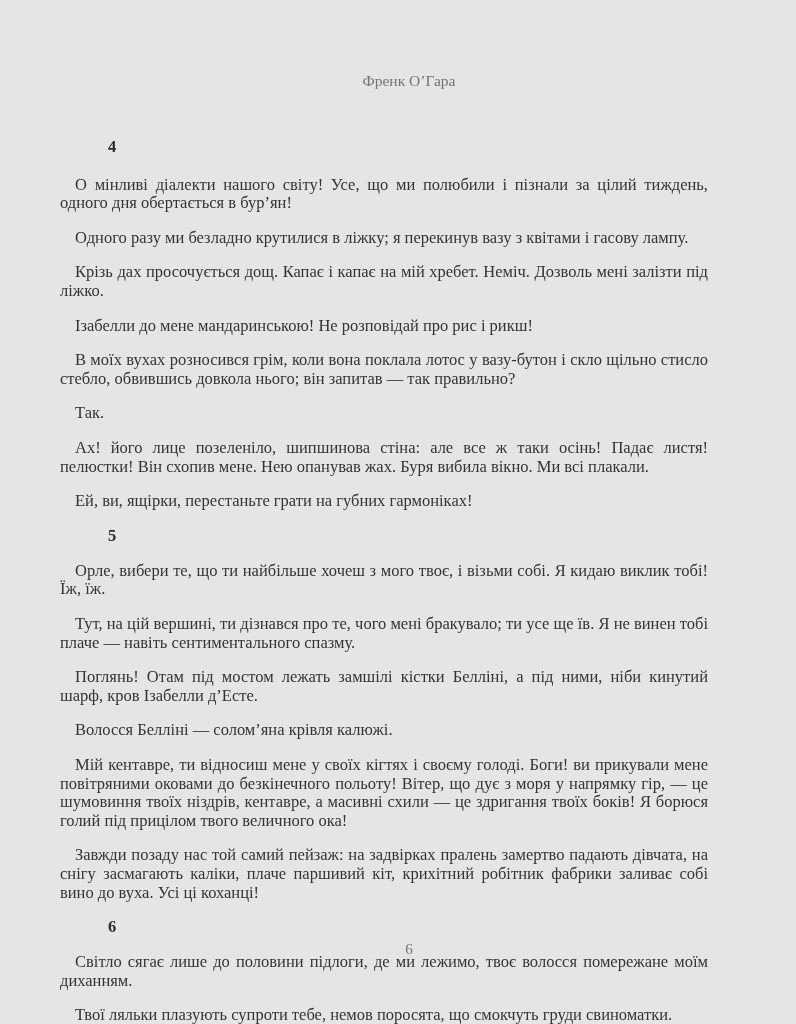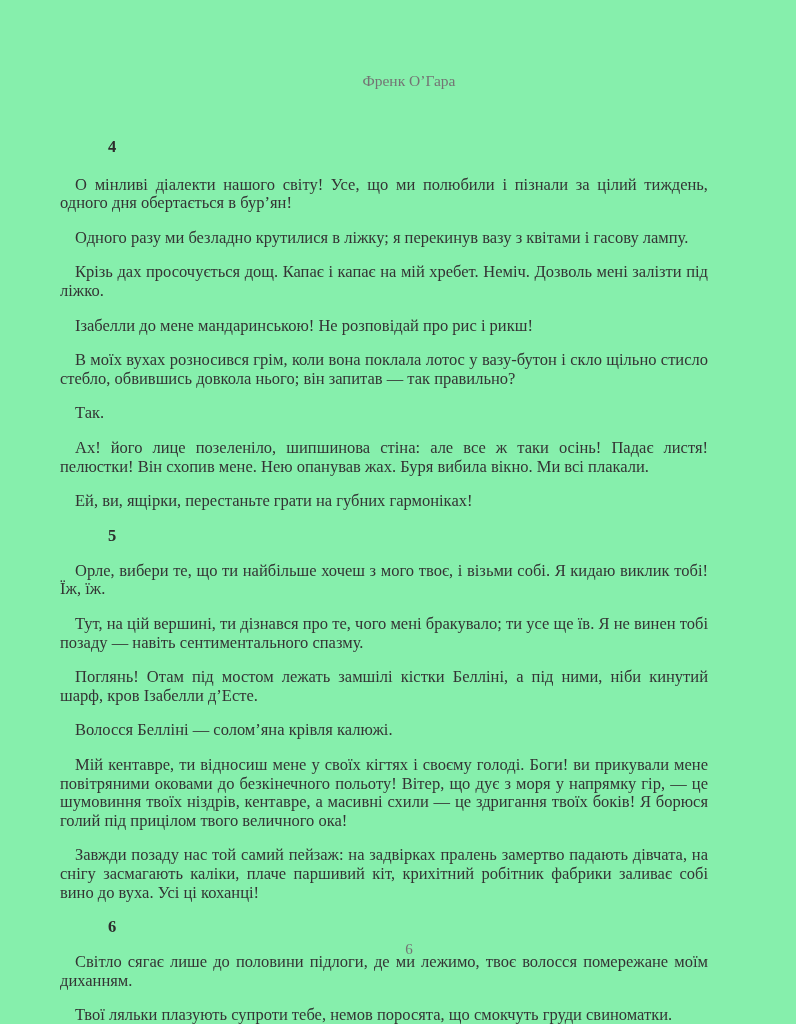--- a/index.html
+++ b/index.html
@@ -9,21 +9,21 @@
   }
   body {
     width: 796px;
     height: 1024px;
     font-family: "Liberation Serif", "DejaVu Serif", serif;
   }
   .page {
     position: relative;
     width: 796px;
     height: 1024px;
-    background: #86efac;
+    background: #e5e5e5;
     overflow: hidden;
   }
   .running-header {
     position: absolute;
     top: 71px;
     left: 44px;
     width: 730px;
     text-align: center;
     font-size: 15.5px;
     line-height: 19px;
@@ -82,21 +82,21 @@
       <p>Ізабелли до мене мандаринською! Не розповідай про рис і рикш!</p>
       <p>В моїх вухах розносився грім, коли вона поклала лотос у вазу-бутон і скло щільно стисло стебло, обвившись довкола нього; він запитав — так правильно?</p>
       <p>Так.</p>
       <p>Ах! його лице позеленіло, шипшинова стіна: але все ж таки осінь! Падає листя! пелюстки! Він схопив мене. Нею опанував жах. Буря вибила вікно. Ми всі плакали.</p>
       <p>Ей, ви, ящірки, перестаньте грати на губних гармоніках!</p>
     </div>
 
     <div class="section">
       <div class="section-number">5</div>
       <p>Орле, вибери те, що ти найбільше хочеш з мого твоє, і візьми собі. Я кидаю виклик тобі! Їж, їж.</p>
-      <p>Тут, на цій вершині, ти дізнався про те, чого мені бракувало; ти усе ще їв. Я не винен тобі позаду — навіть сентиментального спазму.</p>
+      <p>Тут, на цій вершині, ти дізнався про те, чого мені бракувало; ти усе ще їв. Я не винен тобі плаче — навіть сентиментального спазму.</p>
       <p>Поглянь! Отам під мостом лежать замшілі кістки Белліні, а під ними, ніби кинутий шарф, кров Ізабелли д’Есте.</p>
       <p>Волосся Белліні — солом’яна крівля калюжі.</p>
       <p>Мій кентавре, ти відносиш мене у своїх кігтях і своєму голоді. Боги! ви прикували мене повітряними оковами до безкінечного польоту! Вітер, що дує з моря у напрямку гір, — це шумовиння твоїх ніздрів, кентавре, а масивні схили — це здригання твоїх боків! Я борюся голий під прицілом твого величного ока!</p>
       <p>Завжди позаду нас той самий пейзаж: на задвірках пралень замертво падають дівчата, на снігу засмагають каліки, плаче паршивий кіт, крихітний робітник фабрики заливає собі вино до вуха. Усі ці коханці!</p>
     </div>
 
     <div class="section">
       <div class="section-number">6</div>
       <p>Світло сягає лише до половини підлоги, де ми лежимо, твоє волосся помережане моїм диханням.</p>
       <p>Твої ляльки плазують супроти тебе, немов поросята, що смокчуть груди свиноматки.</p>

